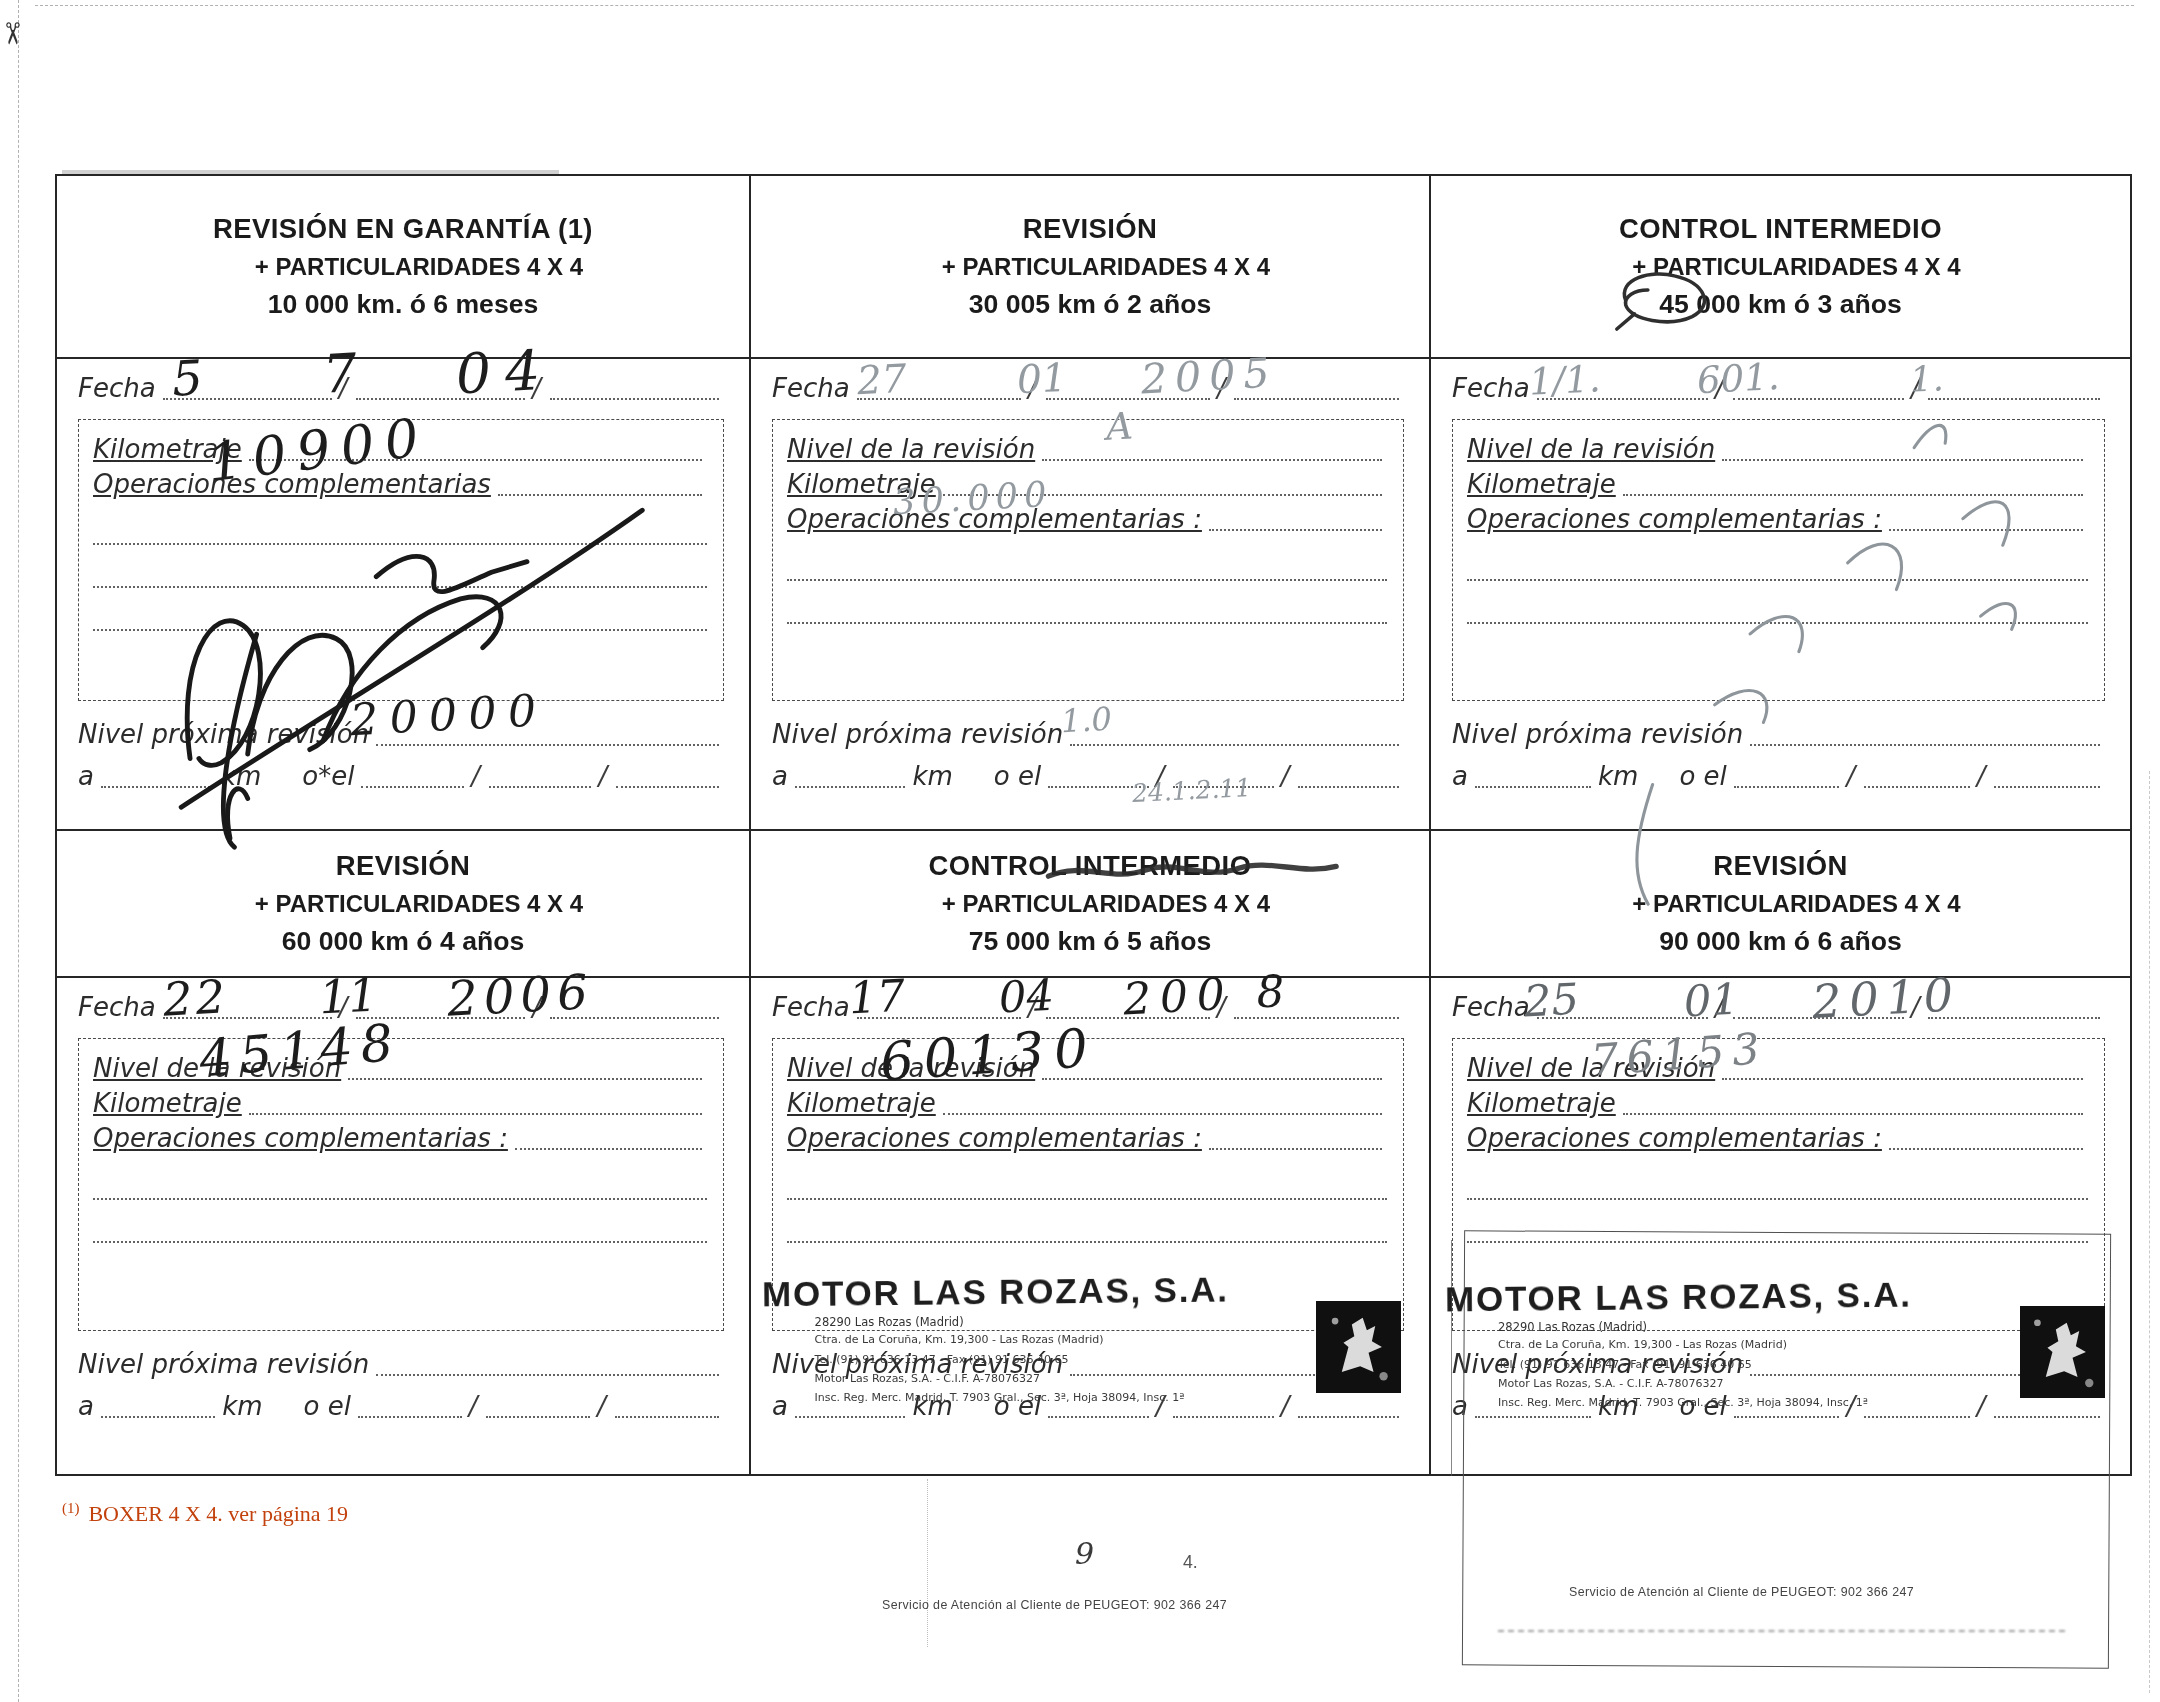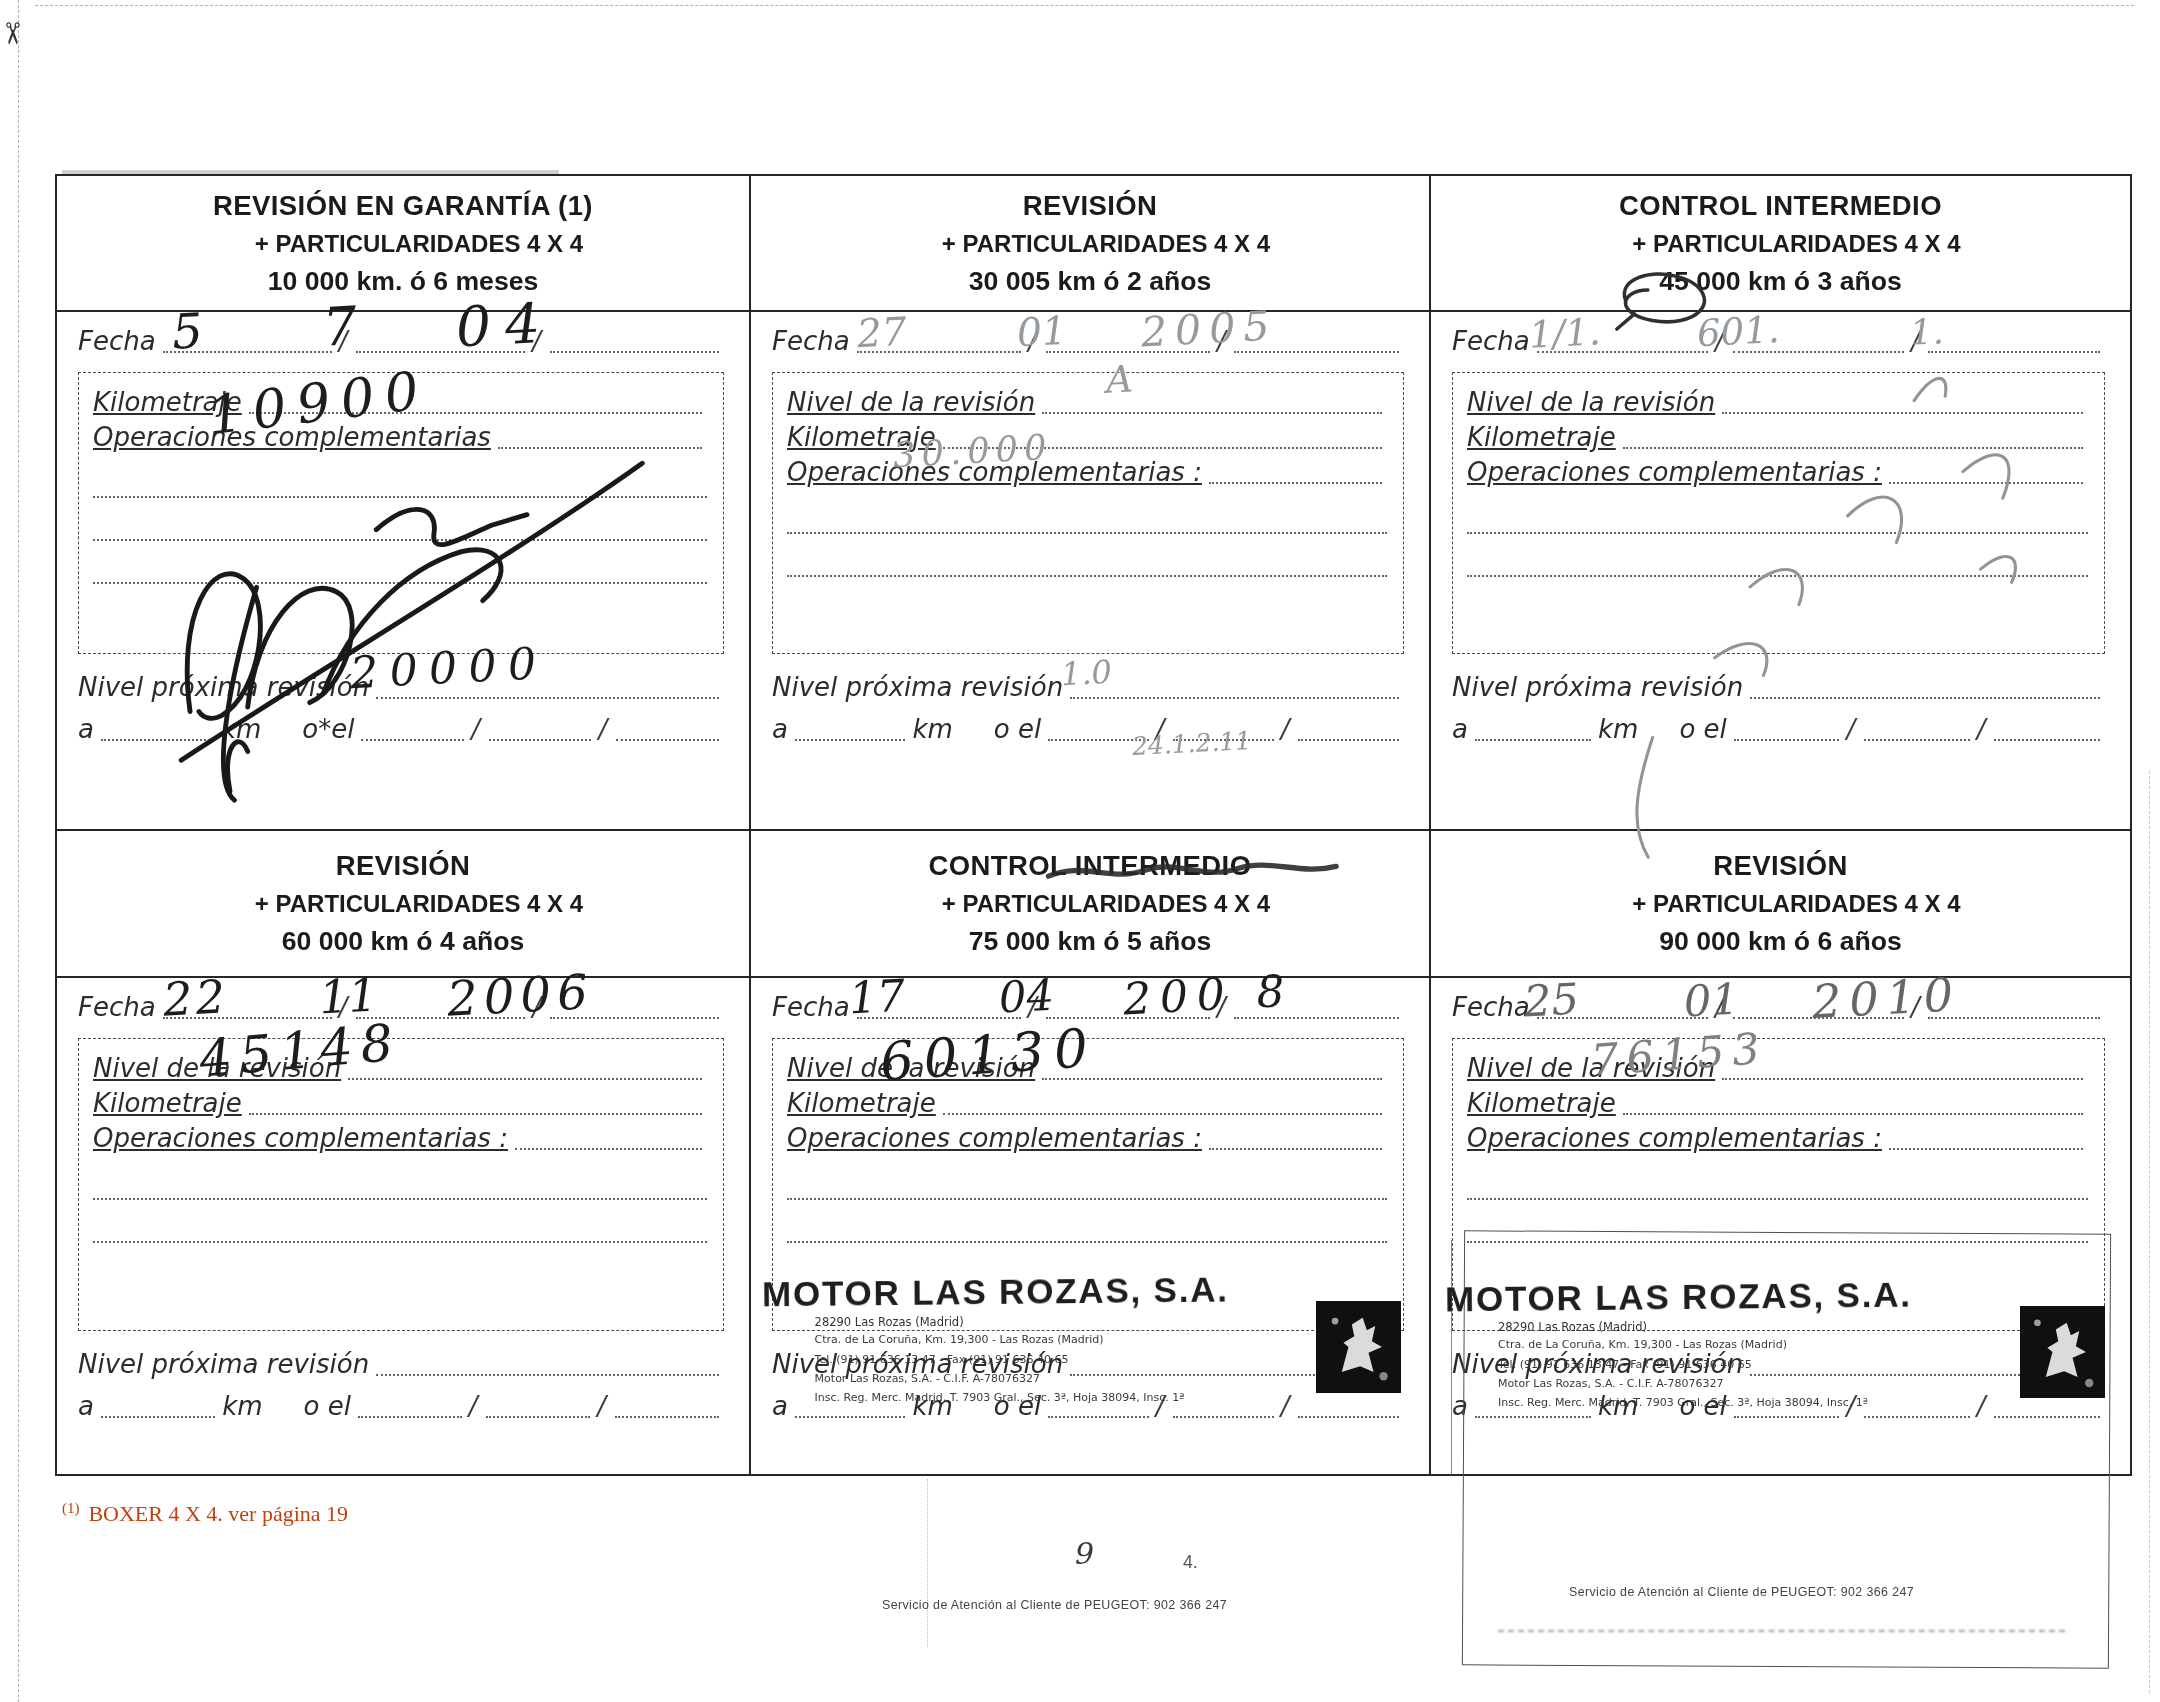--- a/index.html
+++ b/index.html
@@ -17,21 +17,21 @@
              font-size:39px;font-weight:bold;letter-spacing:0.9px;color:#161616;}
 
   .tbl{position:absolute;left:55px;top:174px;width:2077px;height:1302px;
        border:2.7px solid #262626;box-sizing:border-box;
        display:grid;grid-template-columns:694px 680px 1fr;grid-template-rows:655px 1fr;}
   .c{position:relative;box-sizing:border-box;display:flex;flex-direction:column;}
   .c.bR{border-right:2.7px solid #262626;}
   .c.bB{border-bottom:2.7px solid #262626;}
   .ch{box-sizing:border-box;border-bottom:2.7px solid #262626;display:flex;flex-direction:column;
       justify-content:center;align-items:center;gap:8px;text-align:center;color:#1b1b1b;position:relative;}
-  .r1 .ch{height:136px;} .r2 .ch{height:147px;}
+  .r1 .ch{height:183px;} .r2 .ch{height:147px;}
   .h1{font-size:27.5px;font-weight:bold;letter-spacing:0.4px;}
   .h2{font-size:24px;font-weight:bold;margin-left:32px;}
   .h3{font-size:26.6px;font-weight:bold;}
 
   .cb{position:relative;flex:1;padding:8.9px 25px 7px 21px;box-sizing:border-box;
       font-family:"DejaVu Sans",sans-serif;font-style:italic;color:#2c2c2c;}
   .ln{display:flex;align-items:flex-end;font-size:26px;line-height:1.35;}
   .lbl{white-space:nowrap;}
   .dots{flex:1;border-bottom:2.7px dotted #474747;margin:0 5.3px 6.2px 7px;opacity:.85;}
   .slash{margin:0 1.8px;color:#3c3c3c;}

